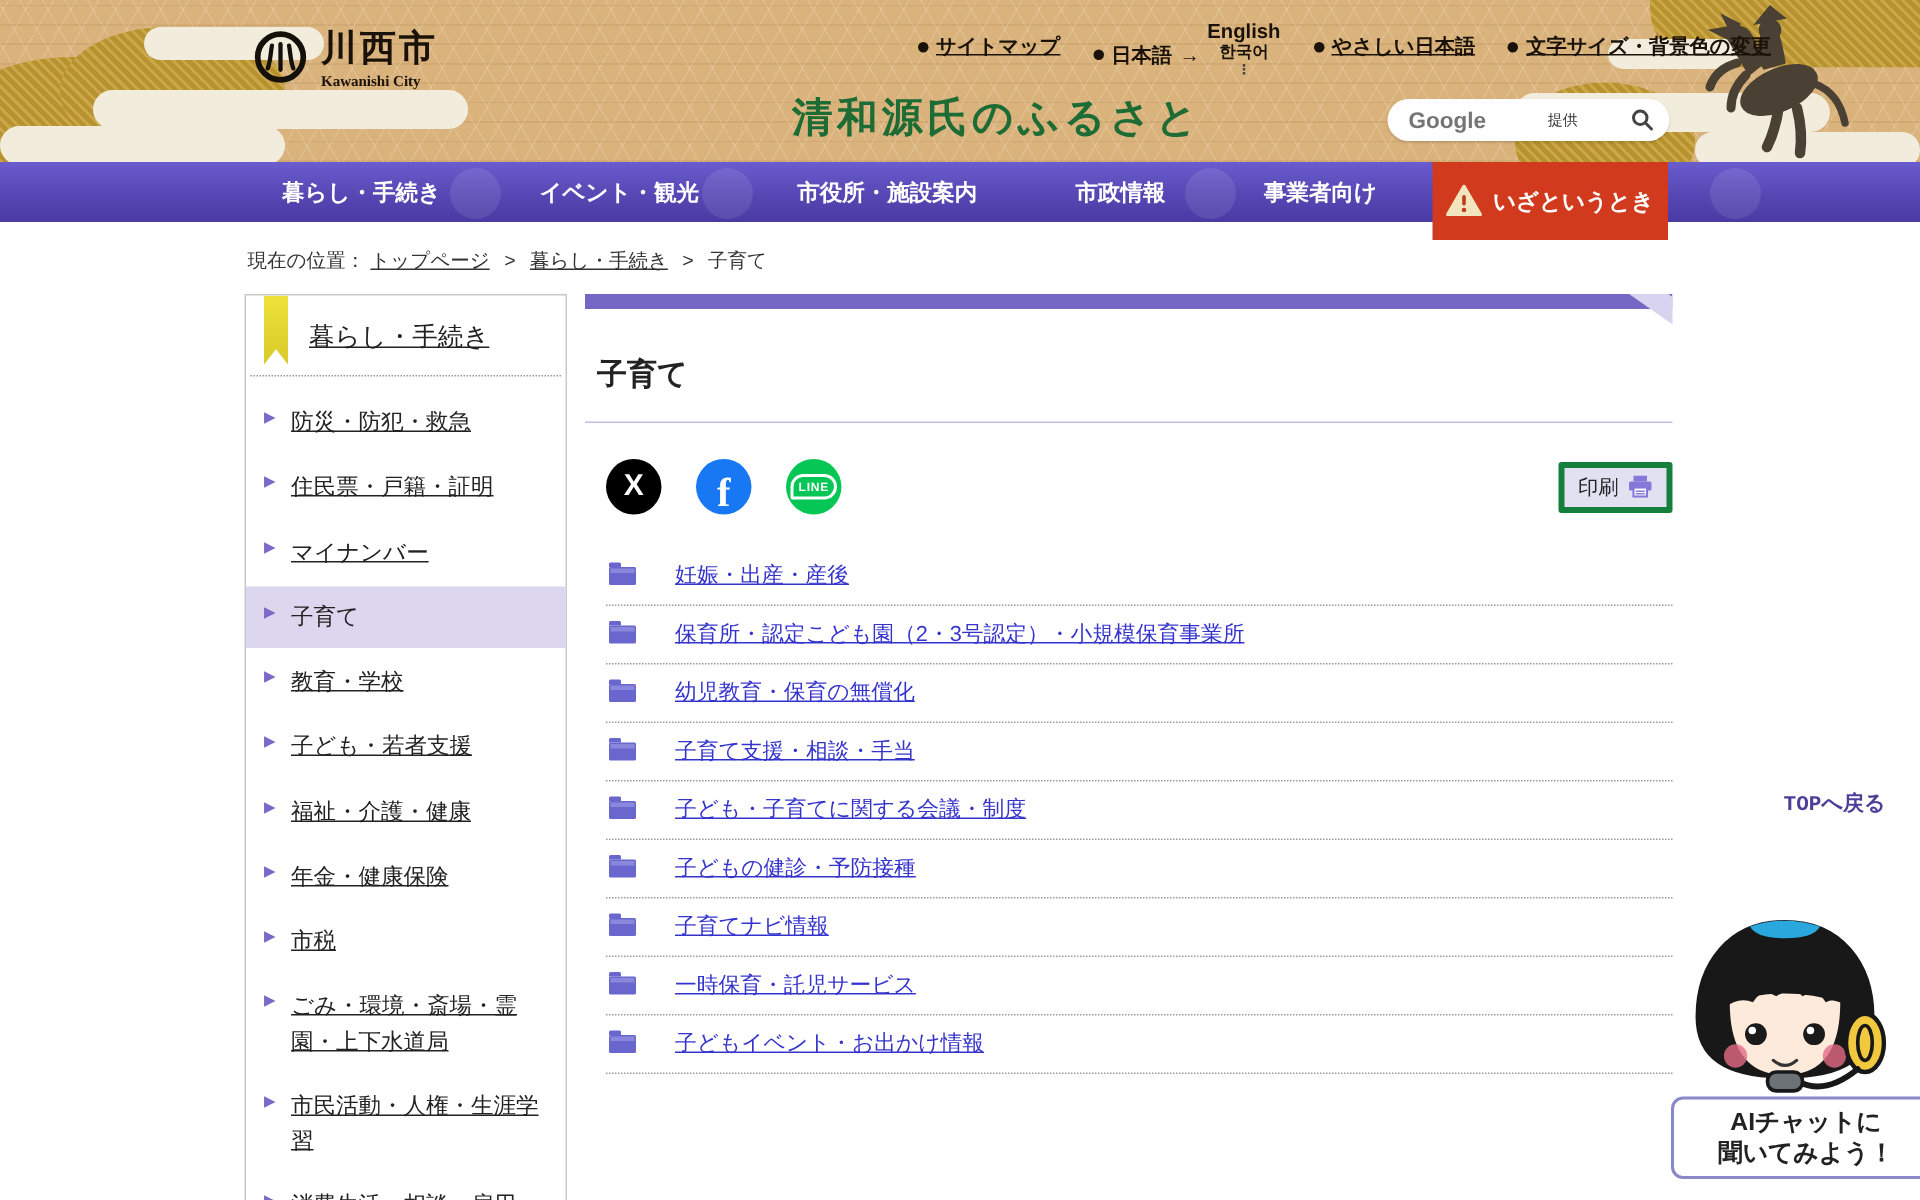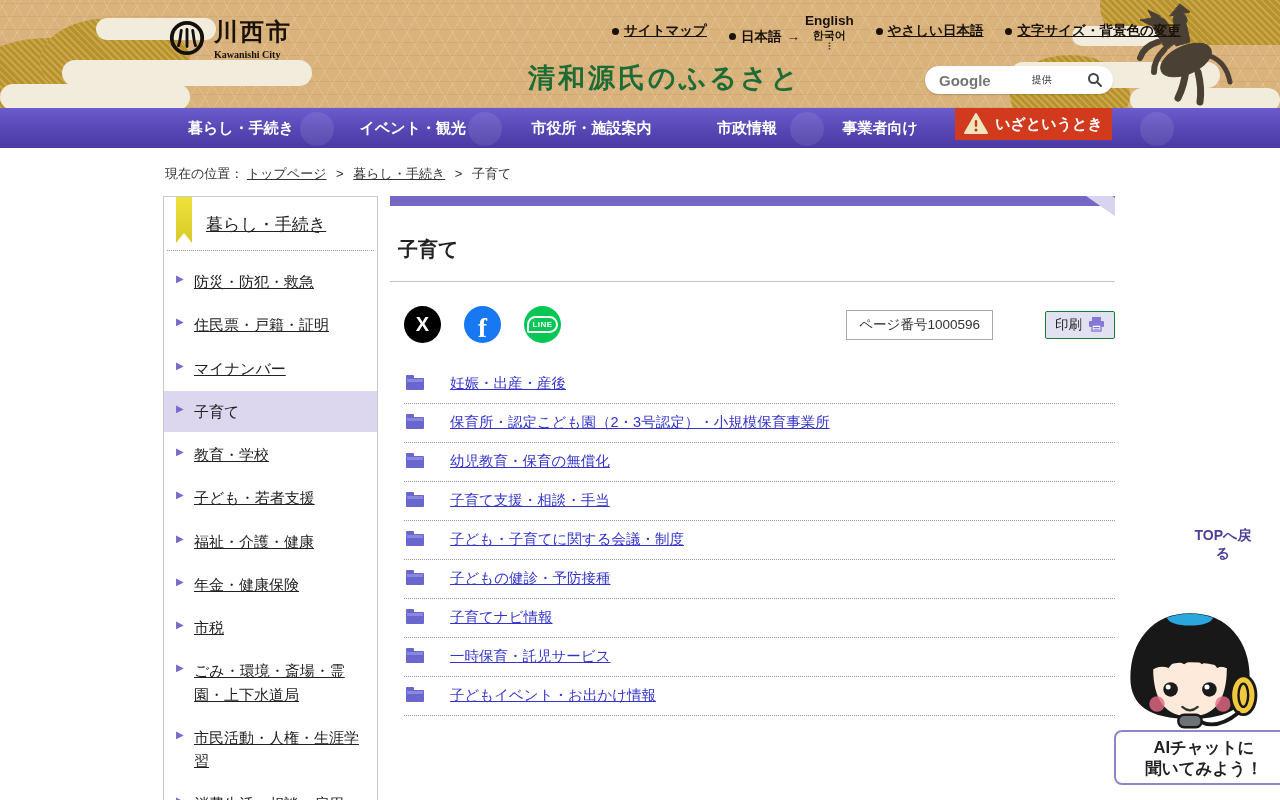--- a/index.html
+++ b/index.html
@@ -61,21 +61,21 @@
 
   
   .nav { position:relative; width:100%; height:40px;
     background:linear-gradient(#6a5cce 0%, #5747b4 55%, #4a3aa4 100%); display:flex; }
   .nav-deco { position:absolute; top:4px; width:34px; height:34px; border-radius:50%;
     background:rgba(255,255,255,.09); }
   .nav-items { position:relative; display:flex; align-items:center;
     margin-left:188px; width:730px; justify-content:space-between; }
   .nav-item { color:#fff; font-size:15px; font-weight:bold; text-decoration:none;
     cursor:pointer; white-space:nowrap; }
-  .nav-emg { position:absolute; left:955px; top:0; width:157px; height:32px;
+  .nav-emg { position:absolute; left:955px; top:0; width:157px; height:52px;
     background:#d23a1e; display:flex; align-items:center; justify-content:center; gap:7px;
     color:#fff; font-size:15px; font-weight:bold; cursor:pointer; }
 
   
   .crumb { margin:17px 0 0 165px; font-size:13px; color:#333; }
   .crumb a { color:#333; text-decoration:underline; cursor:pointer; }
   .crumb .sep { margin:0 6px; }
 
   
   .content { position:relative; margin-top:13px; }
@@ -109,37 +109,37 @@
   .x-ic { background:#000; color:#fff; font-size:20px; font-weight:bold; }
   .fb-ic { background:#1877f2; color:#fff;
     font-family:"Liberation Serif","DejaVu Serif",serif; font-size:27px; font-weight:bold; }
   .fb-ic span { margin-top:8px; }
   .line-ic { background:#06c755; }
   .line-bub { background:#06c755; border:2px solid #fff; border-radius:9px 9px 9px 2px;
     padding:2px 3px; color:#fff; font-size:8px; font-weight:bold; letter-spacing:.5px; }
   .share-spacer { flex:1; }
   .pagenum { border:1px solid #aaa; background:#fff; padding:5px 12px; font-size:13.5px;
     color:#333; margin-right:52px; }
-  .print-btn { display:flex; align-items:center; gap:6px; border:1px solid #15803d;
+  .print-btn { display:flex; align-items:center; gap:6px; border:4px solid #15803d;
     background:#e2e1f2; padding:4px 9px; font-size:13.5px; color:#222; cursor:pointer;
     border-radius:2px; }
 
   .link-list { list-style:none; margin-left:14px; }
   .link-list li { display:flex; align-items:center; gap:26px; padding:9px 2px 10px 2px;
     border-bottom:1px dotted #9a9a9a; }
   .folder { position:relative; width:18px; height:12px; background:#6967cd; border-radius:1px;
     flex:0 0 auto; margin-top:1px; }
   .folder::before { content:""; position:absolute; left:0; top:-3px; width:8px; height:3px;
     background:#6967cd; border-radius:1px 1px 0 0; }
   .folder::after { content:""; position:absolute; left:1px; top:1px; width:16px; height:3px;
     background:#8a88dc; }
   .link-list a { font-size:14.5px; color:#3434cd; text-decoration:underline; cursor:pointer; }
 
   
-  .totop { position:absolute; left:1188px; top:527px; width:70px; text-align:center; cursor:pointer; }
+  .totop { position:absolute; left:1188px; top:527px; width:70px; text-align:center; cursor:pointer;font-family:Liberation Mono, monospace; }
   .pyr { position:relative; width:30px; height:36px; margin:0 auto 10px; }
   .pyr .pl { position:absolute; left:0; top:0; width:50%; height:100%; background:#8d76d8;
     clip-path:polygon(100% 0,0 100%,100% 100%); }
   .pyr .pr { position:absolute; left:50%; top:0; width:50%; height:100%; background:#6b52bd;
     clip-path:polygon(0 0,100% 100%,0 100%); }
   .totop-label { font-size:14px; font-weight:bold; color:#4c3f99; }
 
   .mascot { position:absolute; left:1114px; top:608px; width:152px; text-align:center; cursor:pointer; }
   .ai-box { margin:-10px auto 0; width:180px; background:#fff; border:2px solid #8a88c8;
     border-radius:8px; padding:5px 4px; font-size:16.5px; font-weight:bold; color:#222;
@@ -333,21 +333,20 @@
         <a class="sicon x-ic">
           <span>X</span>
         </a>
         <a class="sicon fb-ic">
           <span>f</span>
         </a>
         <a class="sicon line-ic">
           <span class="line-bub">LINE</span>
         </a>
         <span class="share-spacer"></span>
-        <span class="pagenum">ページ番号1000596</span>
         <a class="print-btn">
           <span>印刷</span>
           <svg width="17" height="15" viewBox="0 0 17 15">
             <rect x="4" y="0" width="9" height="4" fill="#8678d8"></rect>
             <rect x="1" y="4" width="15" height="6" rx="1" fill="#8678d8"></rect>
             <rect x="4" y="8" width="9" height="6" fill="#fff" stroke="#8678d8" stroke-width="1.4"></rect>
             <line x1="5.5" y1="10.5" x2="11.5" y2="10.5" stroke="#8678d8" stroke-width="1"></line>
             <line x1="5.5" y1="12.2" x2="11.5" y2="12.2" stroke="#8678d8" stroke-width="1"></line>
           </svg>
         </a>

